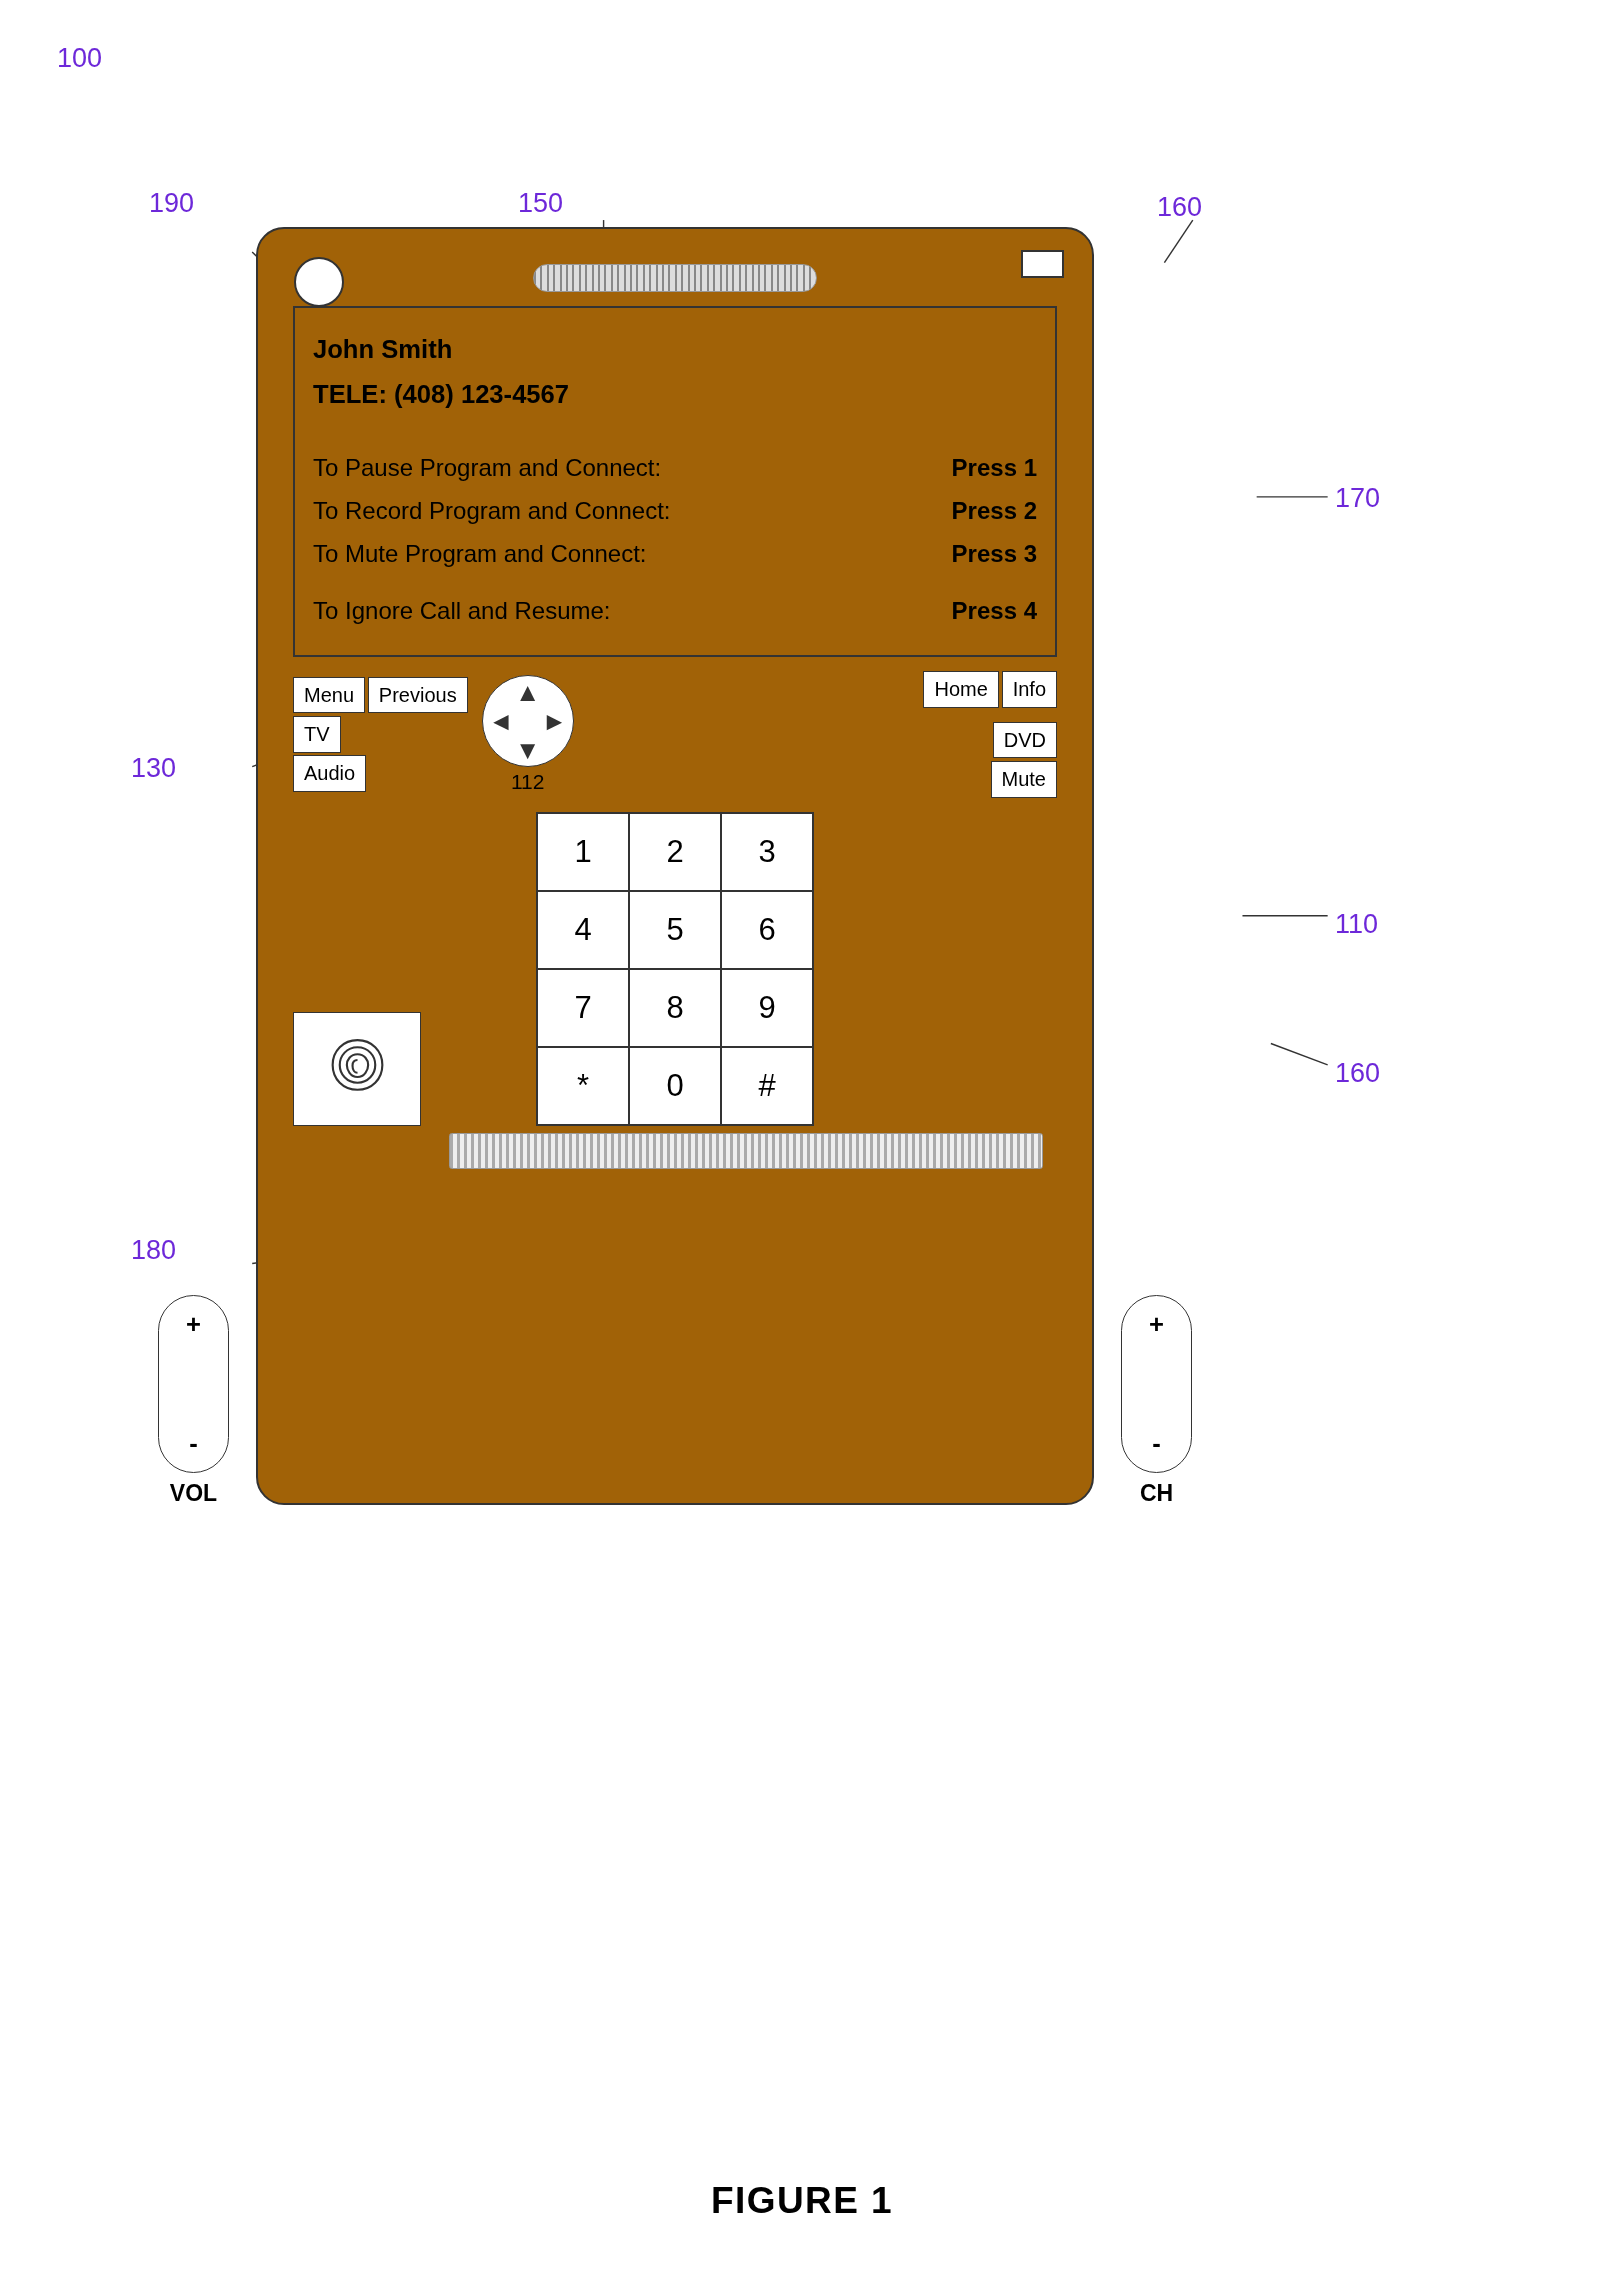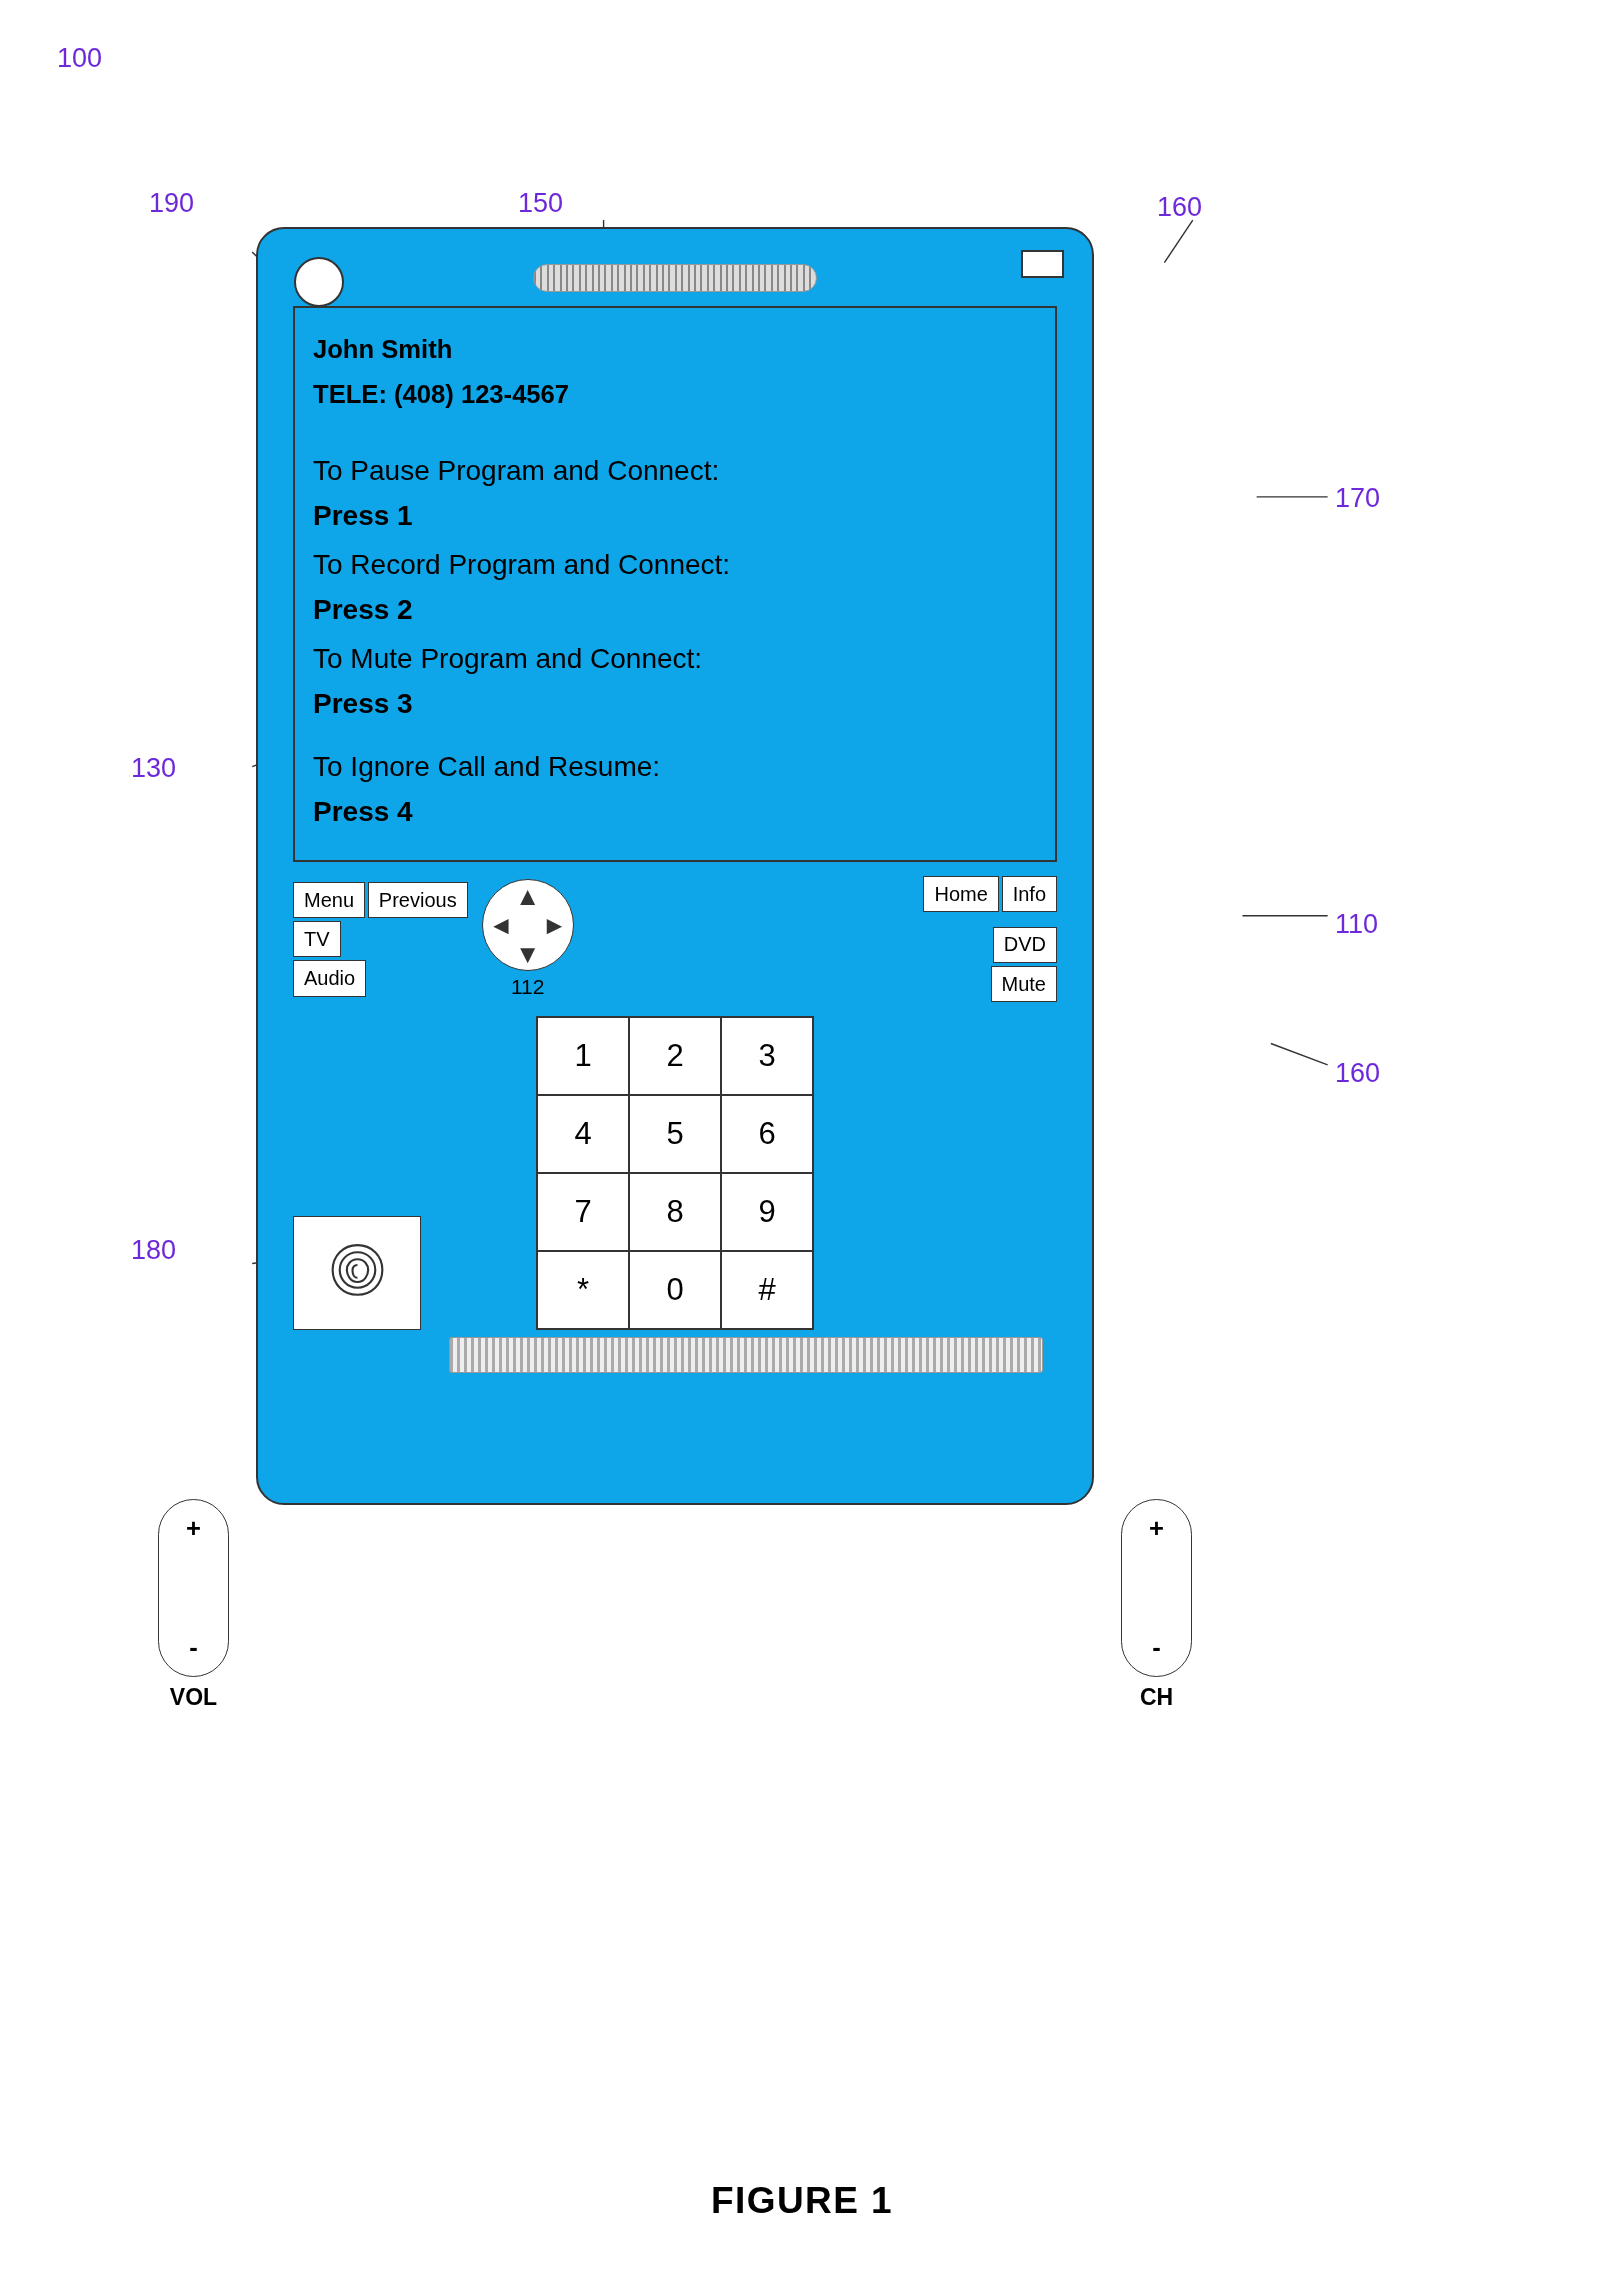--- a/index.html
+++ b/index.html
@@ -22,21 +22,21 @@
     }
 
     .remote-body {
       position: absolute;
       top: 71px;
       left: 114px;
       width: 838px;
       height: 1278px;
       border: 2.1px solid #333;
       border-radius: 28px;
-      background: #0ea5e9;
+      background: #a16207;
       padding: 21px;
     }
 
     
     .speaker-grill {
       width: 284px;
       height: 28px;
       background: repeating-linear-gradient(
         90deg,
         #888 0px, #888 2.1px,
@@ -88,23 +88,22 @@
 
     .caller-tele {
       font-size: 25.6px;
       font-weight: bold;
       margin-bottom: 21px;
     }
 
     .option-row {
       display: flex;
       justify-content: space-between;
-      font-size: 28px;
+      font-size: 24px;
       margin-bottom: 4.3px;
-      flex-direction: column;
     }
 
     .option-label { flex: 1; }
     .option-key { font-weight: bold; }
 
     .spacer { height: 14px; }
 
     .ctrl-btn {
       border: 1.4px solid #333;
       background: #fff;

